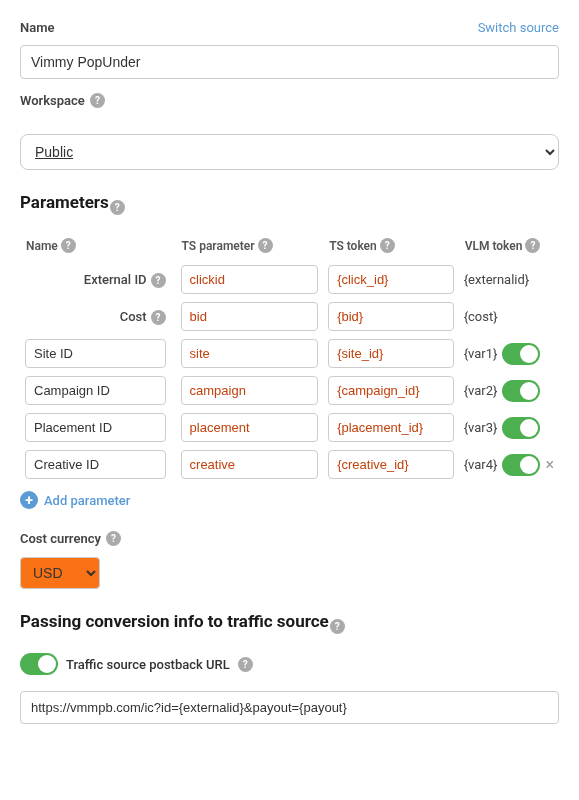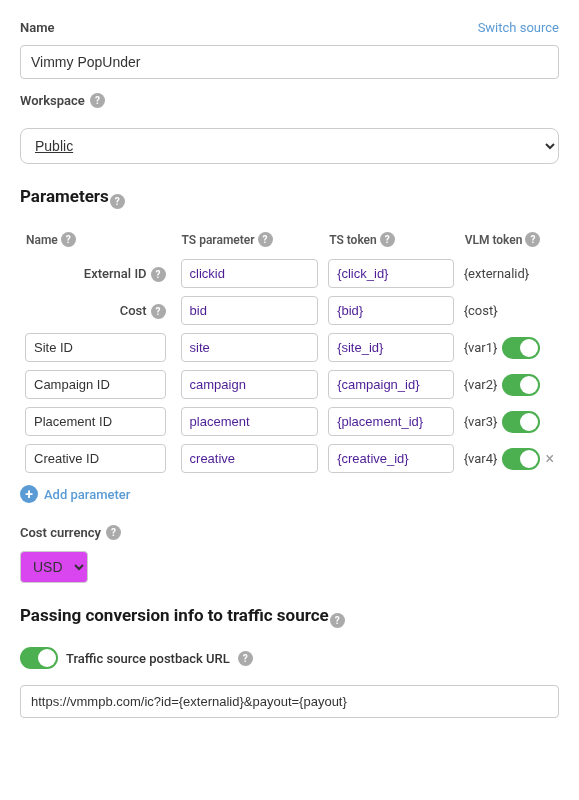--- a/index.html
+++ b/index.html
@@ -103,21 +103,21 @@
       font-weight: 500;
       color: #444;
       white-space: nowrap;
     }
     .param-input {
       width: 100%;
       border: 1px solid #ccc;
       border-radius: 4px;
       padding: 6px 8px;
       font-size: 13px;
-      color: #4c1d95;
+      color: #c2410c;
       outline: none;
     }
     .editable-name {
       width: 100%;
       border: 1px solid #ccc;
       border-radius: 4px;
       padding: 6px 8px;
       font-size: 13px;
       color: #333;
       outline: none;
@@ -184,27 +184,27 @@
       background: #5b9bd5;
       color: #fff;
       display: flex;
       align-items: center;
       justify-content: center;
       font-size: 14px;
       font-weight: 700;
       line-height: 1;
     }
     .cost-currency-select {
-      width: 68px;
+      width: 80px;
       border: 1px solid #ccc;
       border-radius: 4px;
       padding: 6px 8px;
       font-size: 14px;
       color: #333;
-      background: #d946ef;
+      background: #f97316;
       appearance: auto;
       outline: none;
     }
     .postback-row {
       display: flex;
       align-items: center;
       gap: 8px;
       margin-bottom: 16px;
     }
     .postback-label {
@@ -241,21 +241,21 @@
 <body>
 
 <div class="section">
 
   <div class="label-row" style="margin-bottom:5px;">
     <span class="field-label">Name</span>
     <span class="field-label switch-source" style="margin-left:auto;font-weight:400;">Switch source</span>
   </div>
   <input class="text-input" type="text" style="margin-bottom: 14px;" value="Vimmy PopUnder">
 
-  <div class="label-row" style="margin-bottom:15px;">
+  <div class="label-row" style="margin-bottom:21px;">
     <span class="field-label">
       <span>Workspace</span>
       <span class="help-icon">?</span>
     </span>
   </div>
   <select class="select-input">
     <option>Public</option>
     <option>Private</option>
   </select>
 </div>

